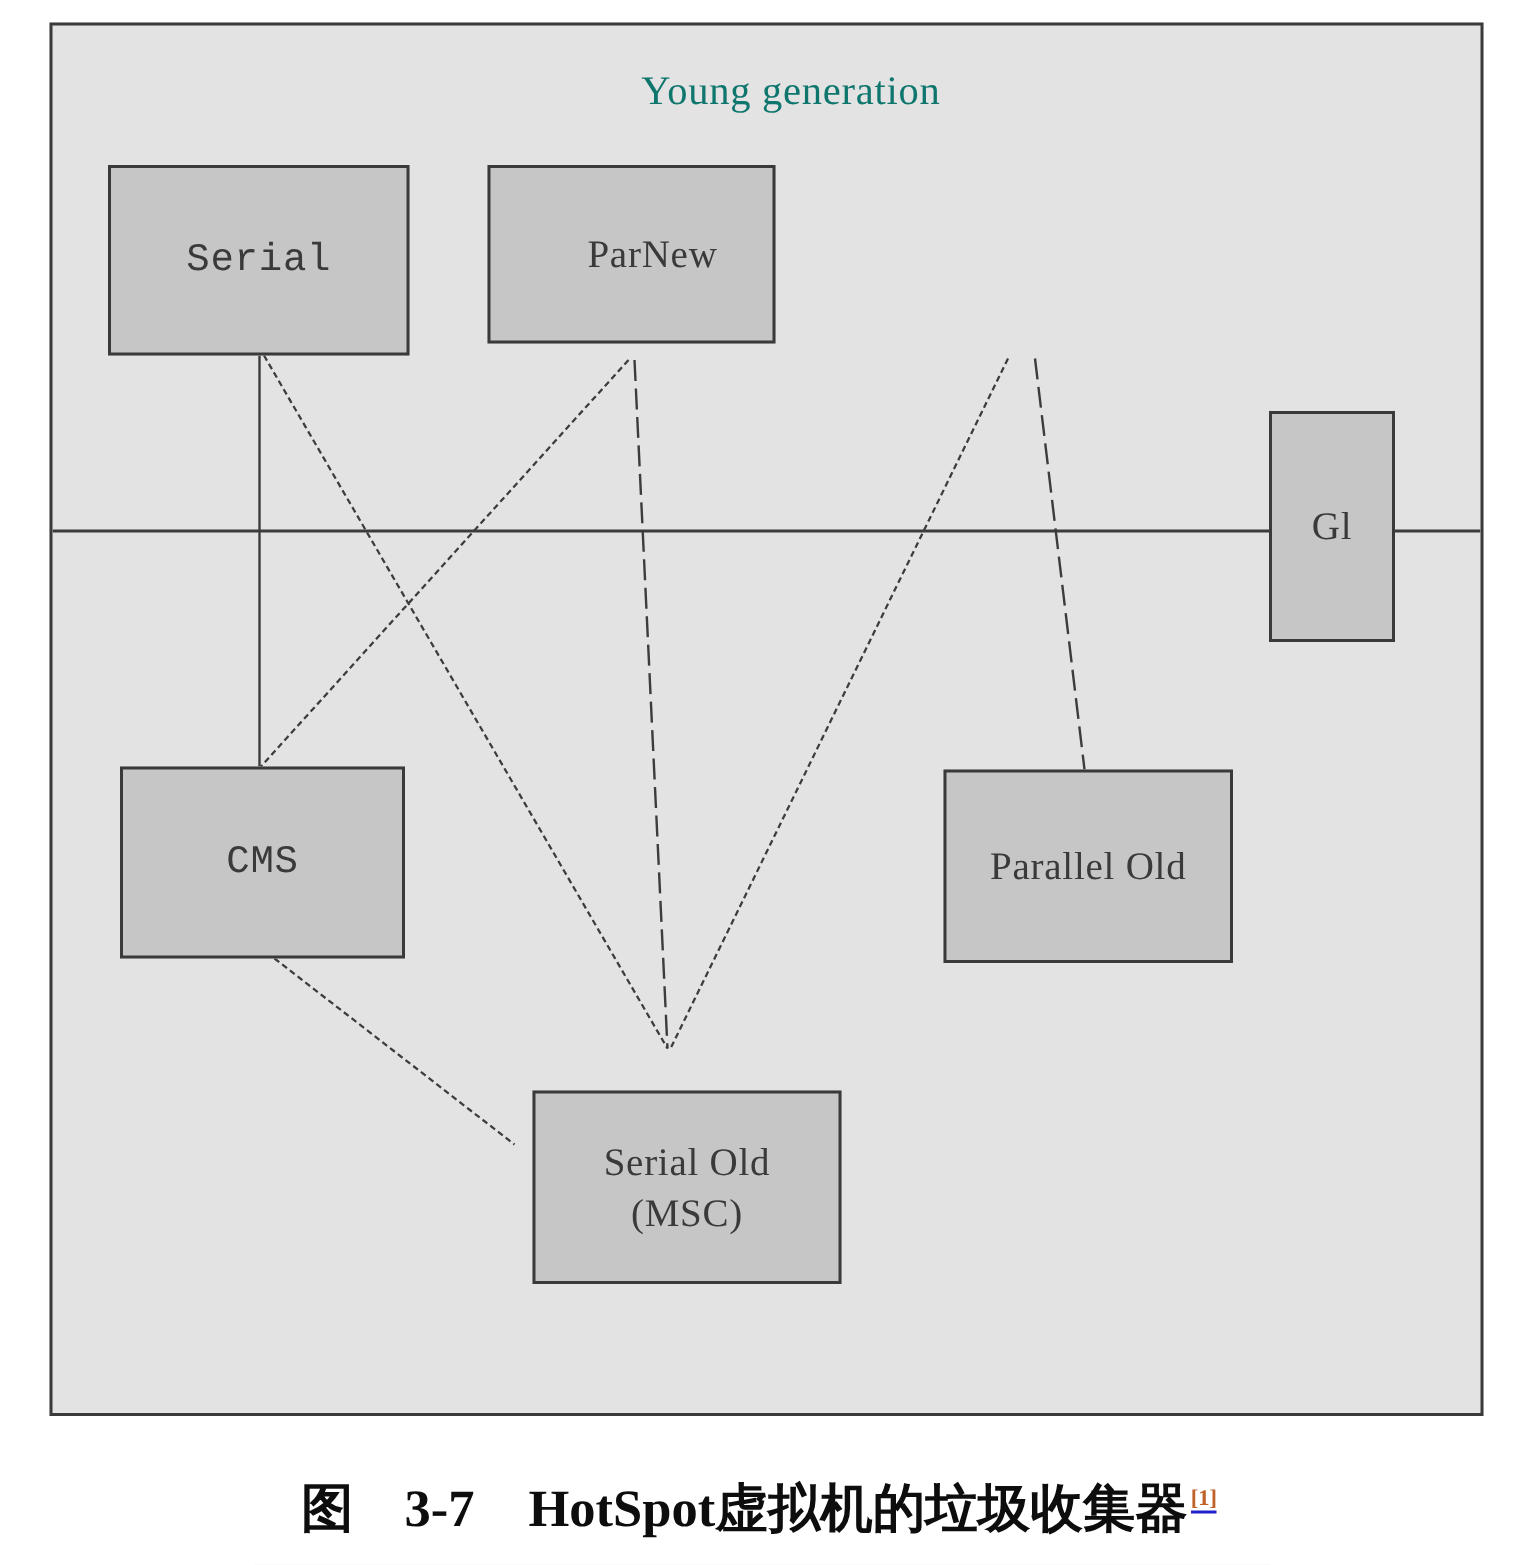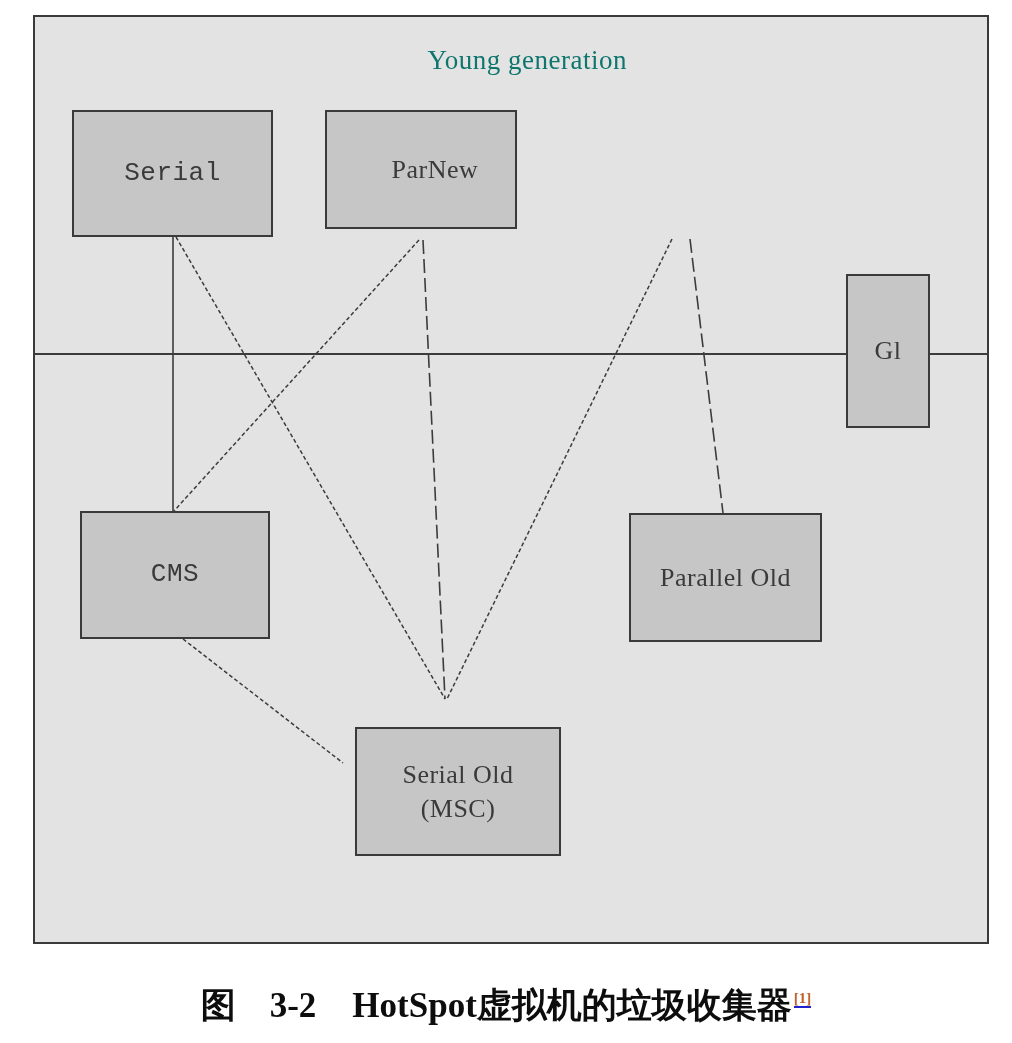--- a/index.html
+++ b/index.html
@@ -146,16 +146,16 @@
 
     <div class="node node-serial-old">
       <span>Serial Old</span>
       <span>(MSC)</span>
     </div>
 
 
   </div>
 
   <div class="caption">
-    <span class="fig-label">图</span><span class="fig-number">3-2</span><span class="fig-title">HotSpot虚拟机的垃圾收集器</span><a class="footnote-link">[1]</a>
+    <span class="fig-label">图</span><span class="fig-number">3-7</span><span class="fig-title">HotSpot虚拟机的垃圾收集器</span><a class="footnote-link">[1]</a>
   </div>
 
 </div>
 
 </body></html>

